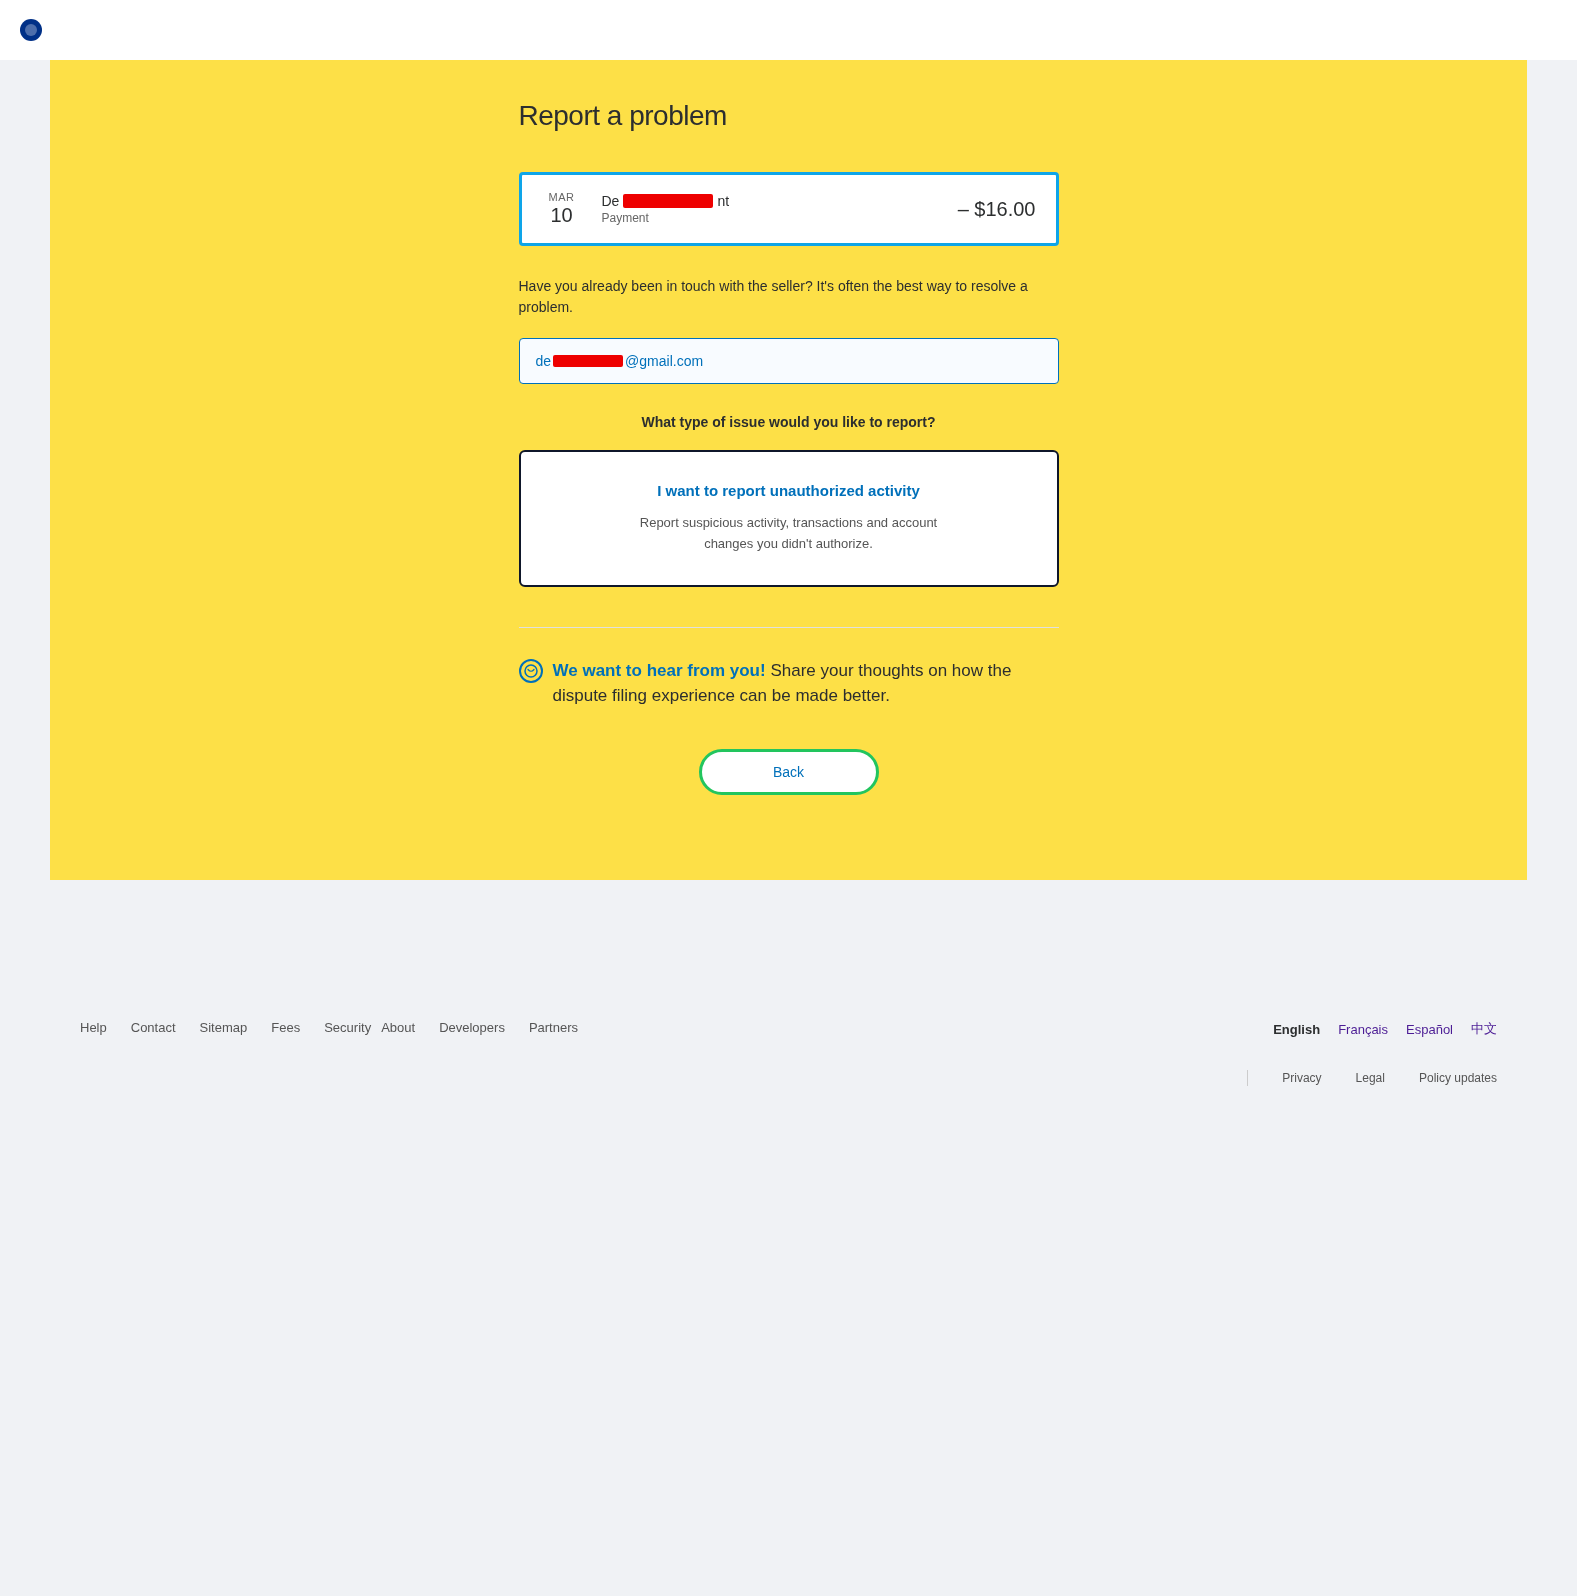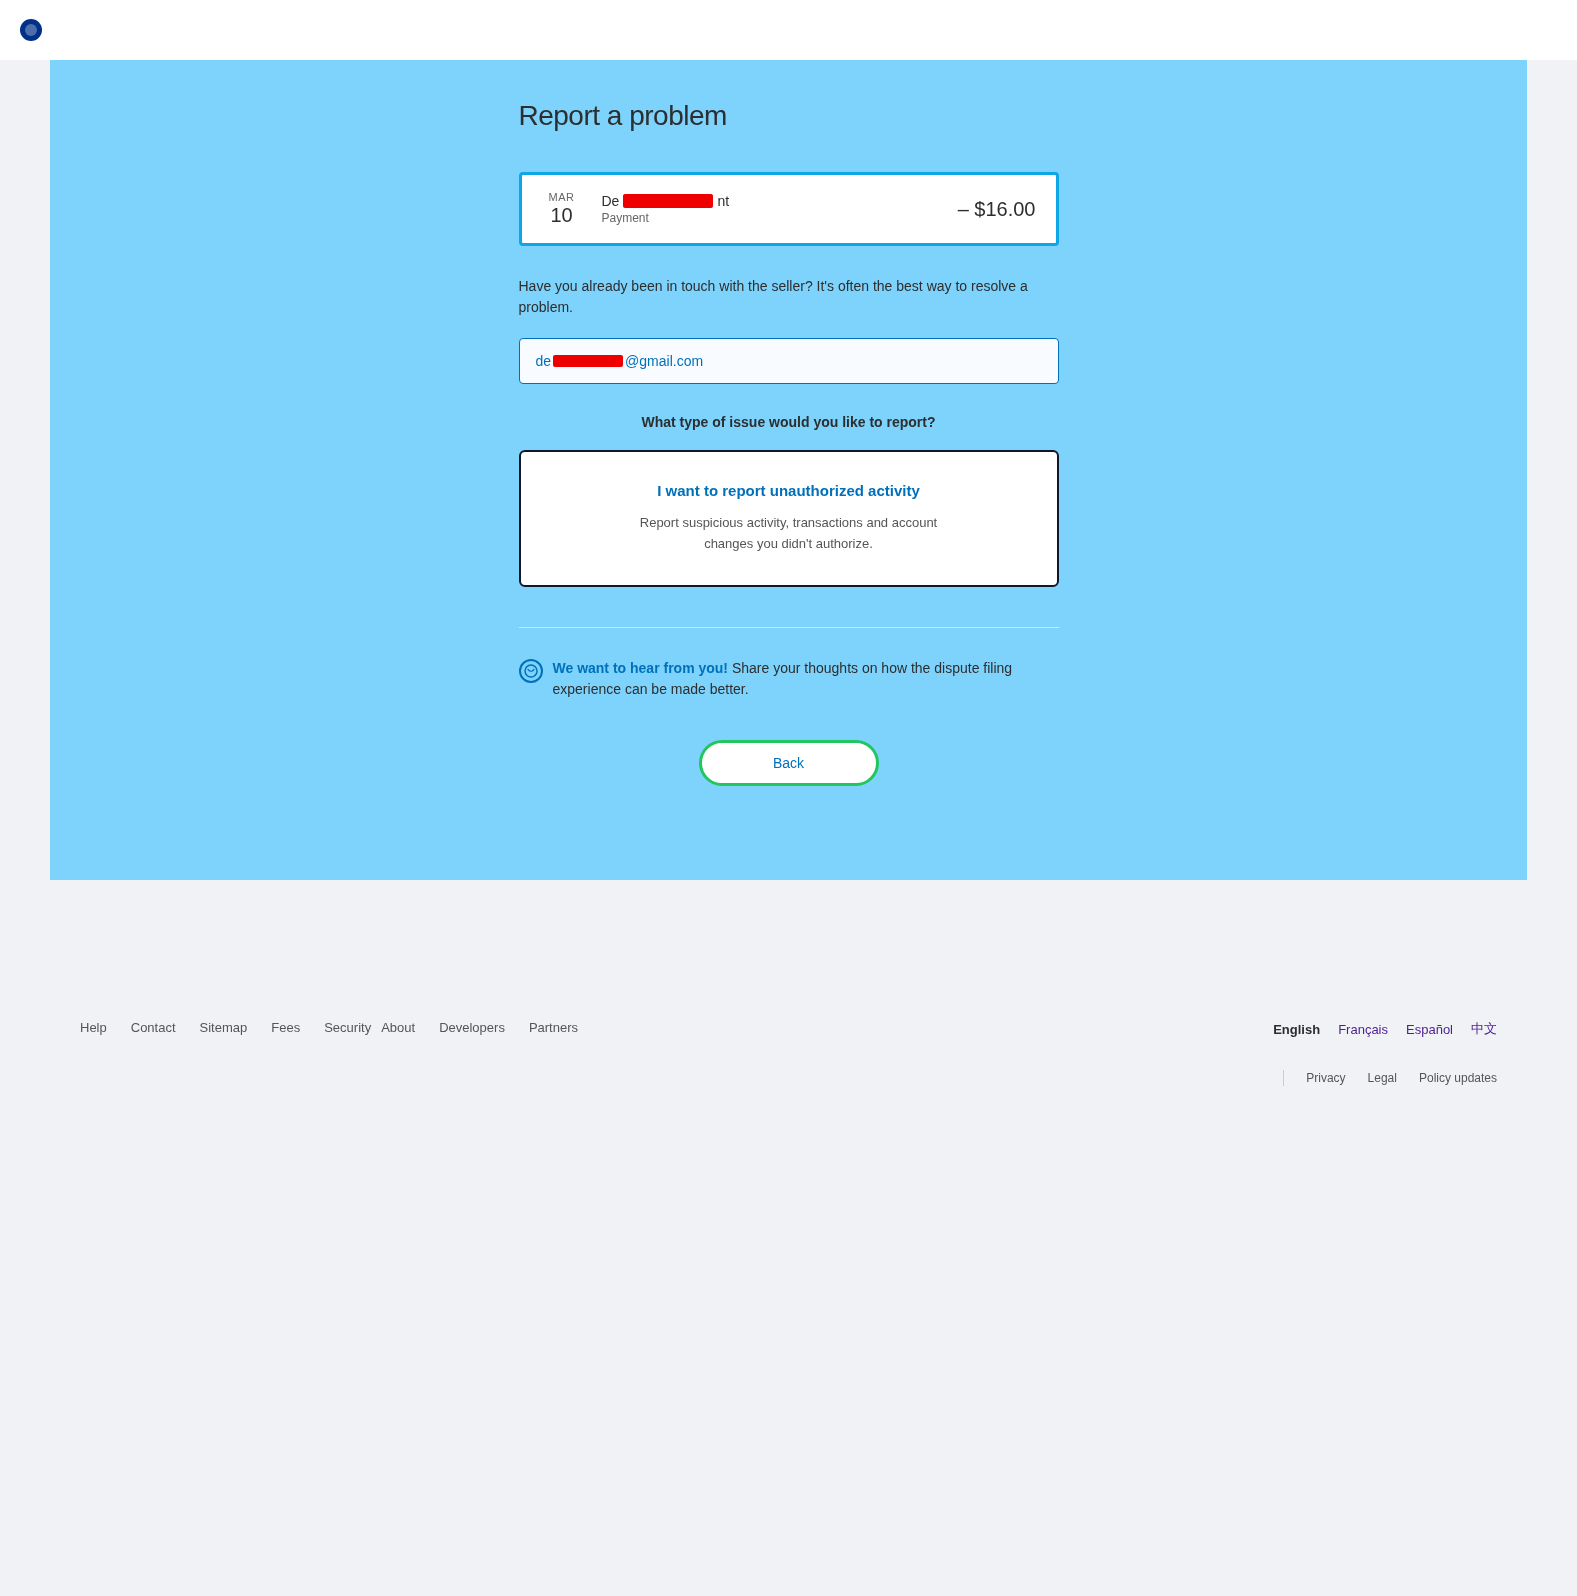--- a/index.html
+++ b/index.html
@@ -21,21 +21,21 @@
     .top-bar-logo {
       width: 22px;
       height: 22px;
       background: #003087;
       border-radius: 50%;
       display: flex;
       align-items: center;
       justify-content: center;
     }
     .main-content-wrapper {
-      background: #7dd3fc;
+      background: #fde047;
       margin: 0 50px;
       padding: 40px 0 40px 0;
       min-height: 820px;
     }
     .content {
       max-width: 580px;
       margin: 0 auto;
       padding: 0 20px;
     }
     .page-title {
@@ -174,21 +174,21 @@
       border-radius: 50%;
       display: flex;
       align-items: center;
       justify-content: center;
       flex-shrink: 0;
       color: #0070ba;
       font-size: 12px;
       margin-top: 1px;
     }
     .feedback-text {
-      font-size: 14px;
+      font-size: 17px;
       color: #2c2e2f;
       line-height: 1.5;
     }
     .feedback-highlight {
       color: #0070ba;
       font-weight: 600;
     }
     .back-button {
       display: block;
       width: 180px;
@@ -257,21 +257,21 @@
     }
     .copyright {
       font-size: 12px;
       color: #888;
       flex: 1;
       text-align: center;
     }
     .footer-bottom-links {
       display: flex;
       align-items: center;
-      gap: 22px;
+      gap: 34px;
       position: absolute;
       right: 0;
       margin-left: 38px;
     }
     .footer-bottom-divider {
       width: 1px;
       height: 16px;
       background: #ccc;
       margin-right: 0;
     }

